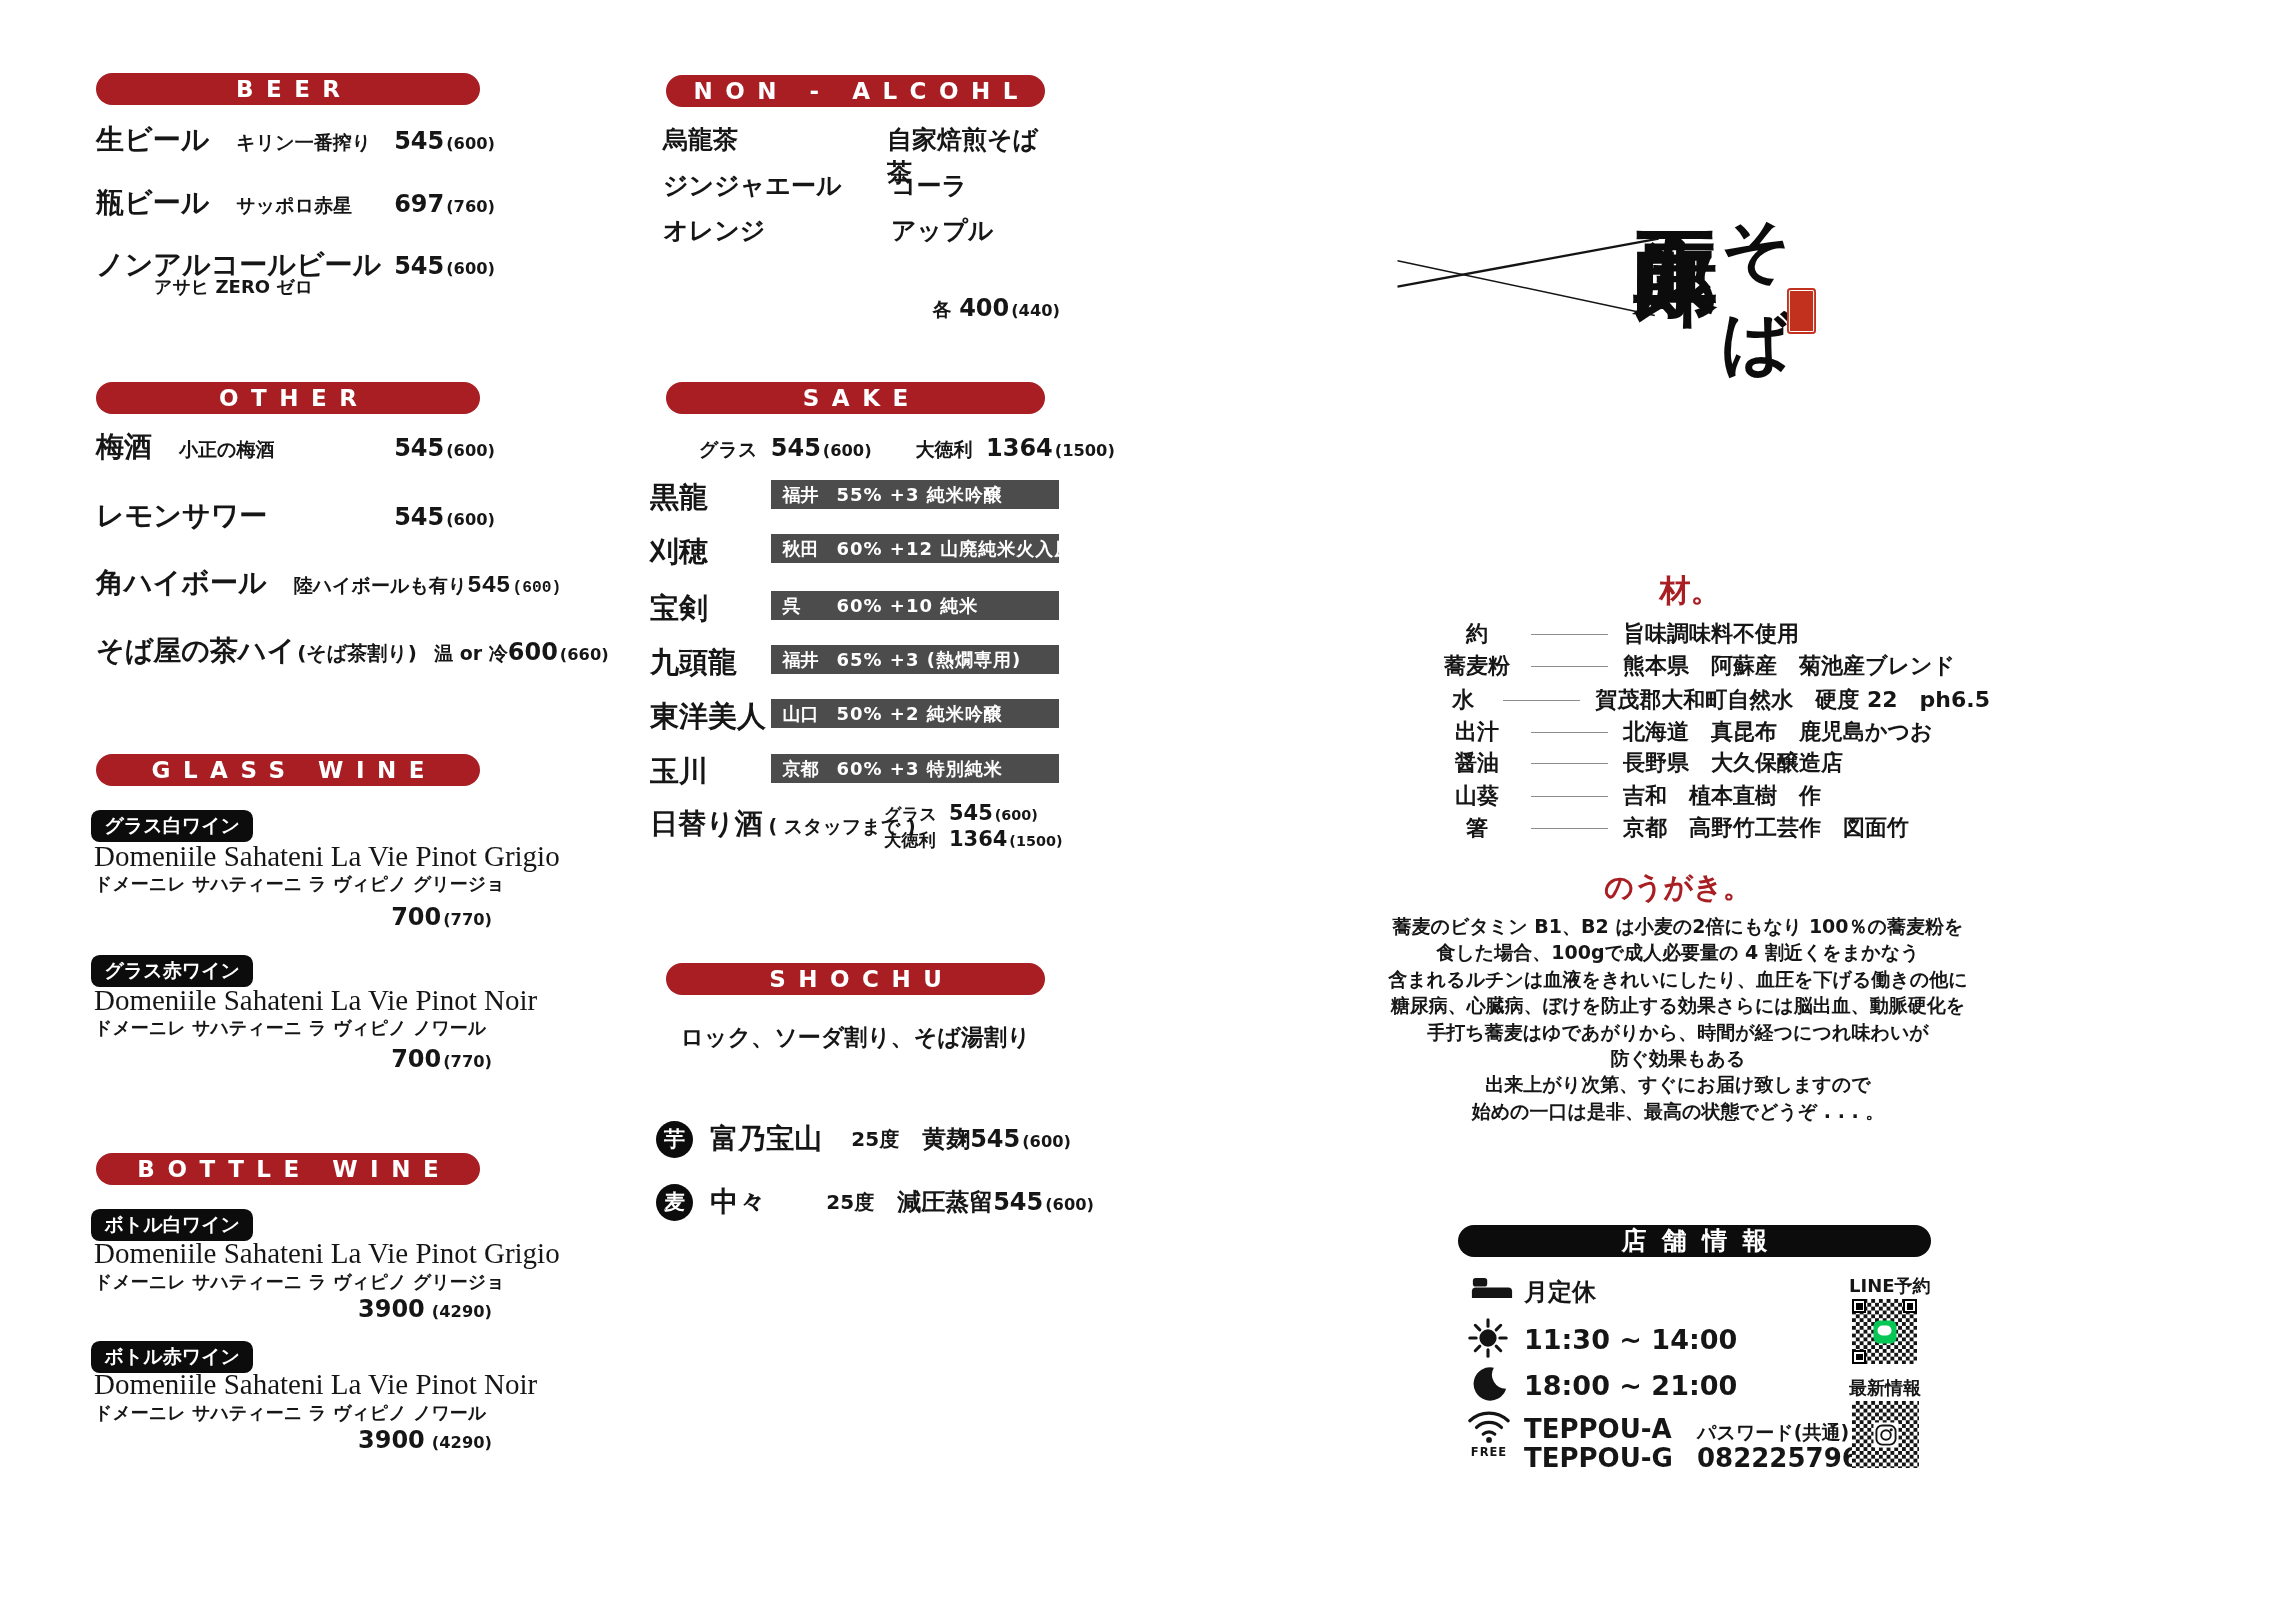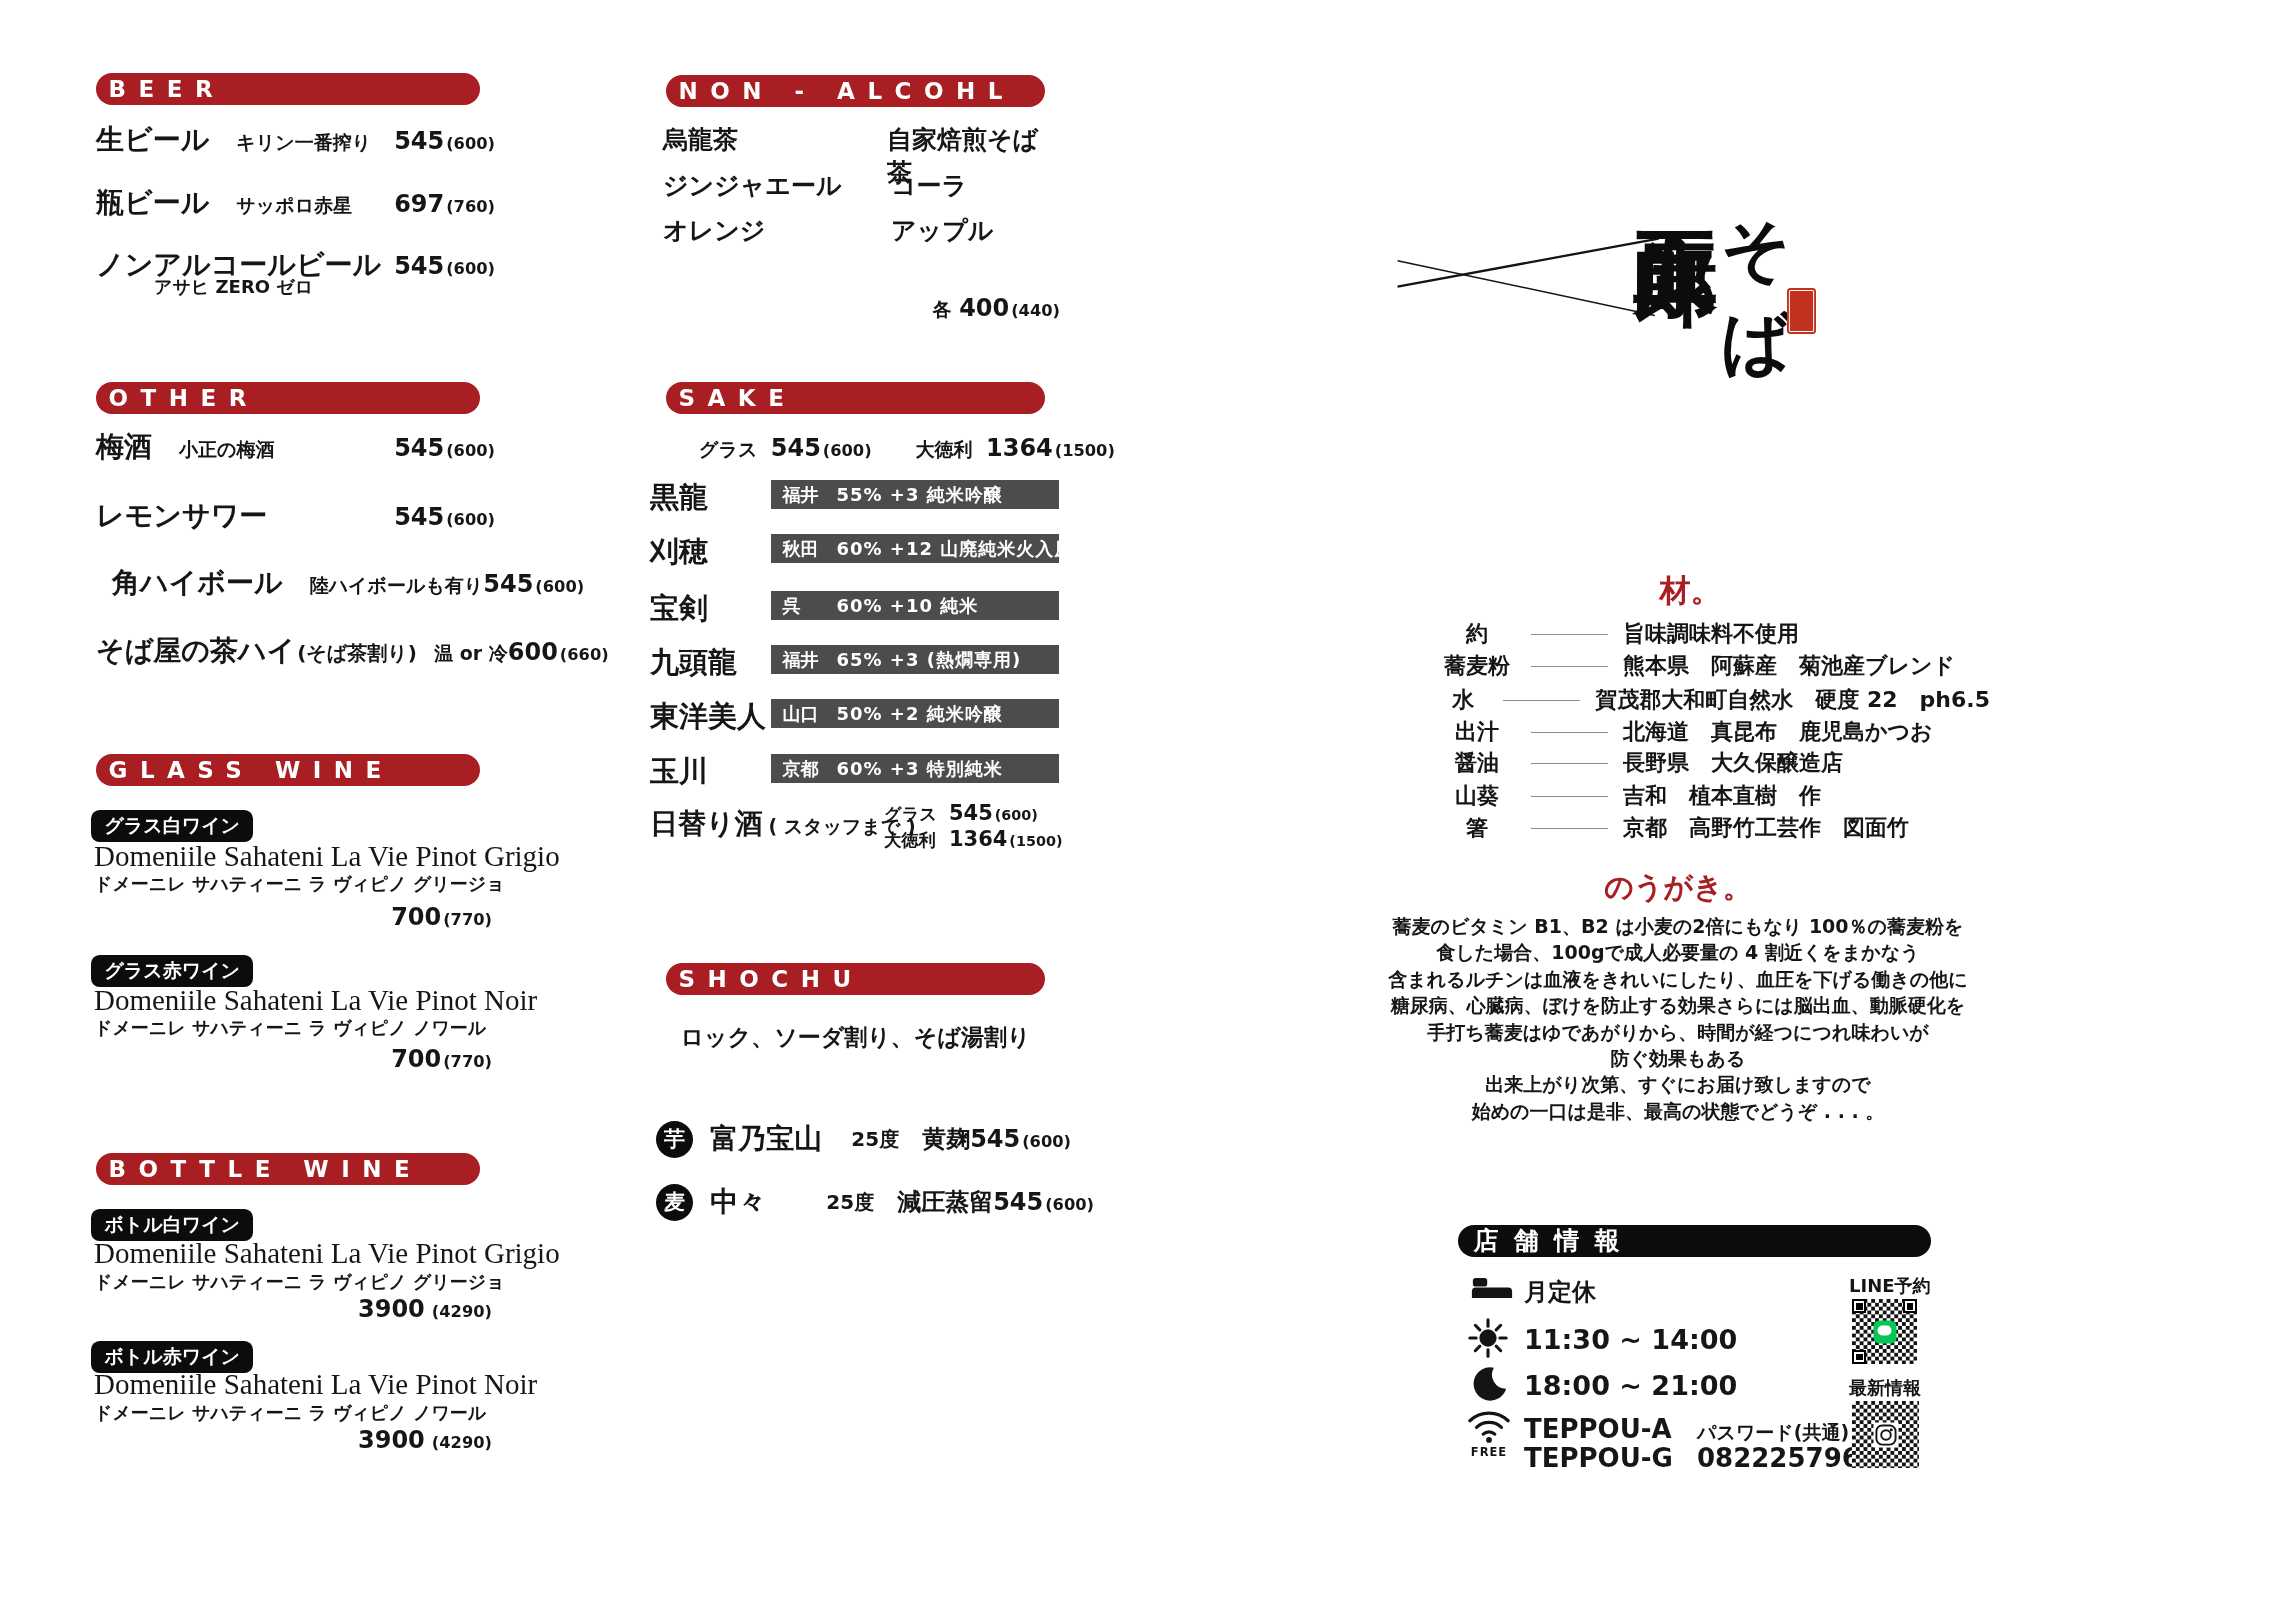--- a/index.html
+++ b/index.html
@@ -1,21 +1,21 @@
 <!DOCTYPE html>
 <html><head>
 <meta charset="utf-8">
 <style>
   html,body{margin:0;padding:0;background:#ffffff;}
   .page{position:relative;width:2288px;height:1618px;background:#fff;overflow:hidden;
         font-family:"DejaVu Sans",sans-serif;color:#161616;}
 
   
   .pill{position:absolute;height:32px;line-height:32px;border-radius:16.3px;
-        color:#fff;font-weight:700;font-size:23px;
+        color:#fff;font-weight:700;font-size:23px;text-align:center;
         letter-spacing:12.5px;text-indent:12.5px;}
   .pill.red{background:#a81e23;width:384px;}
   .pill.black{background:#0c0c0c;width:473px;font-size:25px;letter-spacing:15.4px;text-indent:15.4px;}
 
   
   .mrow{position:absolute;display:flex;align-items:baseline;width:399px;}
   .iname{font-size:28px;font-weight:600;white-space:nowrap;}
   .inote{font-size:19px;font-weight:600;margin-left:27px;white-space:nowrap;}
   .iparen{font-size:20px;font-weight:600;margin-left:1.9px;white-space:nowrap;}
   .iprice{margin-left:auto;white-space:nowrap;}
@@ -121,21 +121,21 @@
 
   <div class="mrow" style="left:96px;top:428px;">
     <span class="iname">梅酒</span>
     <span class="inote">小正の梅酒</span>
     <span class="iprice"><span class="num">545</span><span class="tax">(600)</span></span>
   </div>
   <div class="mrow" style="left:96px;top:497px;">
     <span class="iname">レモンサワー</span>
     <span class="iprice"><span class="num">545</span><span class="tax">(600)</span></span>
   </div>
-  <div class="mrow" style="left:112px;top:564px;">
+  <div class="mrow" style="left:96px;top:564px;font-family:Liberation Mono, monospace;">
     <span class="iname">角ハイボール</span>
     <span class="inote">陸ハイボールも有り</span>
     <span class="iprice"><span class="num">545</span><span class="tax">(600)</span></span>
   </div>
   <div class="mrow" style="left:96px;top:632px;">
     <span class="iname">そば屋の茶ハイ</span>
     <span class="iparen">(そば茶割り)</span>
     <span class="inote" style="margin-left:17.3px;">温 or 冷</span>
     <span class="iprice"><span class="num">600</span><span class="tax">(660)</span></span>
   </div>

